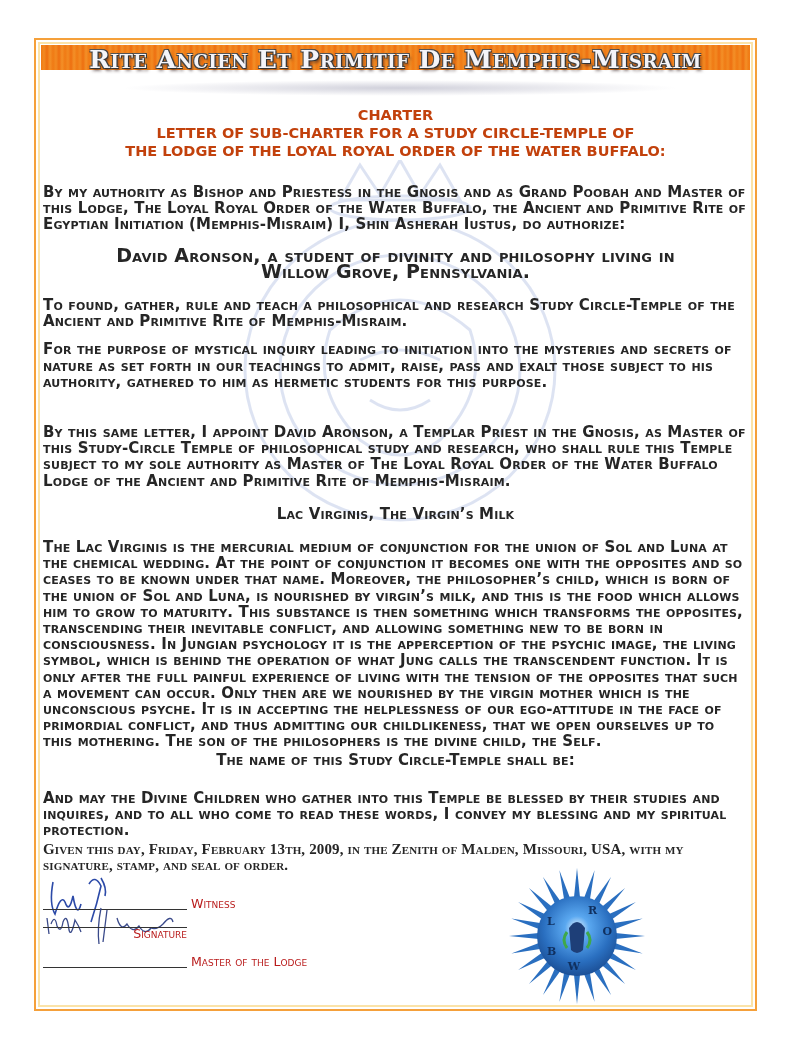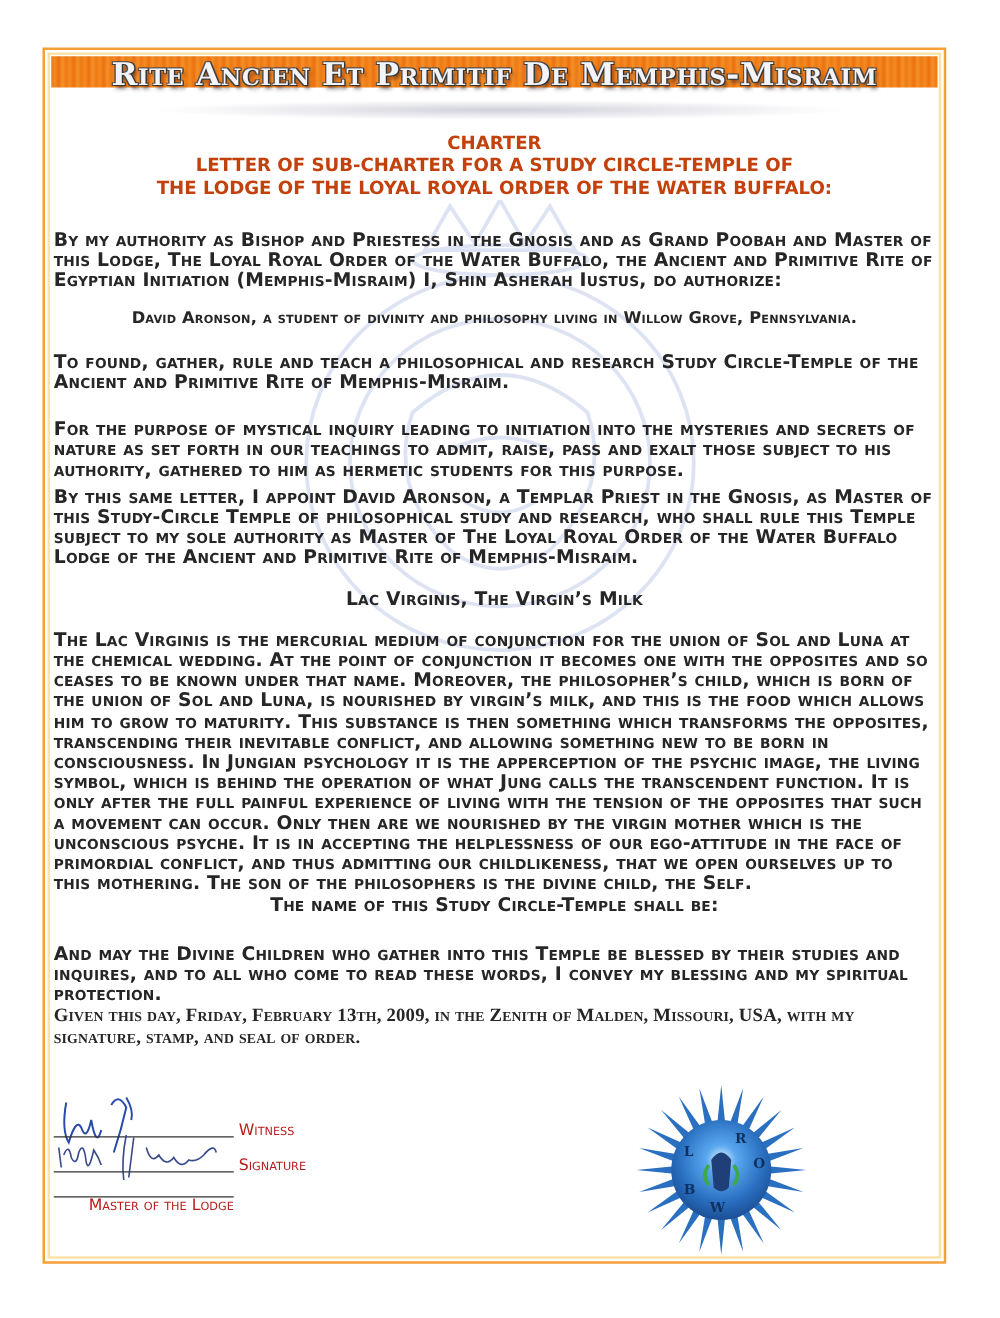--- a/index.html
+++ b/index.html
@@ -76,47 +76,47 @@
 <div class="banner-shadow"></div>
 
 <div class="content">
   <div class="heading">
     <div>CHARTER</div>
     <div>LETTER OF SUB-CHARTER FOR A STUDY CIRCLE-TEMPLE OF</div>
     <div>THE LODGE OF THE LOYAL ROYAL ORDER OF THE WATER BUFFALO:</div>
   </div>
 
   <p class="sc" style="margin-top:24px;">By my authority as Bishop and Priestess in the Gnosis and as Grand Poobah and Master of this Lodge, The Loyal Royal Order of the Water Buffalo, the Ancient and Primitive Rite of Egyptian Initiation (Memphis-Misraim) I, Shin Asherah Iustus, do authorize:</p>
-  <p class="sc center" style="margin-top:14px; padding:0 40px; font-size:13px;">David Aronson, a student of divinity and philosophy living in Willow Grove, Pennsylvania.</p>
+  <p class="sc center" style="margin-top:14px; padding:0 40px; font-size:19px;">David Aronson, a student of divinity and philosophy living in Willow Grove, Pennsylvania.</p>
   <p class="sc" style="margin-top:18px;">To found, gather, rule and teach a philosophical and research Study Circle-Temple of the Ancient and Primitive Rite of Memphis-Misraim.</p>
-  <p class="sc" style="margin-top:22px;">For the purpose of mystical inquiry leading to initiation into the mysteries and secrets of nature as set forth in our teachings to admit, raise, pass and exalt those subject to his authority, gathered to him as hermetic students for this purpose.</p>
-  <p class="sc" style="margin-top:5px;">By this same letter, I appoint David Aronson, a Templar Priest in the Gnosis, as Master of this Study-Circle Temple of philosophical study and research, who shall rule this Temple subject to my sole authority as Master of The Loyal Royal Order of the Water Buffalo Lodge of the Ancient and Primitive Rite of Memphis-Misraim.</p>
+  <p class="sc" style="margin-top:12px;">For the purpose of mystical inquiry leading to initiation into the mysteries and secrets of nature as set forth in our teachings to admit, raise, pass and exalt those subject to his authority, gathered to him as hermetic students for this purpose.</p>
+  <p class="sc" style="margin-top:34px;">By this same letter, I appoint David Aronson, a Templar Priest in the Gnosis, as Master of this Study-Circle Temple of philosophical study and research, who shall rule this Temple subject to my sole authority as Master of The Loyal Royal Order of the Water Buffalo Lodge of the Ancient and Primitive Rite of Memphis-Misraim.</p>
   <p class="sc center" style="margin-top:17px;">Lac Virginis, The Virgin’s Milk</p>
   <p class="sc" style="margin-top:17px;">The Lac Virginis is the mercurial medium of conjunction for the union of Sol and Luna at the chemical wedding. At the point of conjunction it becomes one with the opposites and so ceases to be known under that name. Moreover, the philosopher’s child, which is born of the union of Sol and Luna, is nourished by virgin’s milk, and this is the food which allows him to grow to maturity. This substance is then something which transforms the opposites, transcending their inevitable conflict, and allowing something new to be born in consciousness. In Jungian psychology it is the apperception of the psychic image, the living symbol, which is behind the operation of what Jung calls the transcendent function. It is only after the full painful experience of living with the tension of the opposites that such a movement can occur. Only then are we nourished by the virgin mother which is the unconscious psyche. It is in accepting the helplessness of our ego-attitude in the face of primordial conflict, and thus admitting our childlikeness, that we open ourselves up to this mothering. The son of the philosophers is the divine child, the Self.</p>
   <p class="sc center" style="margin-top:2px;">The name of this Study Circle-Temple shall be:</p>
   <p class="sc" style="margin-top:22px;">And may the Divine Children who gather into this Temple be blessed by their studies and inquires, and to all who come to read these words, I convey my blessing and my spiritual protection.</p>
   <p class="sc" style="margin-top:2px;font-family:Liberation Serif, serif;">Given this day, Friday, February 13th, 2009, in the Zenith of Malden, Missouri, USA, with my signature, stamp, and seal of order.</p>
 </div>
 
 <div class="sig-block">
   <svg class="signature" style="left:2px; top:-16px; width:80px; height:50px;" viewBox="0 0 80 50">
     <path d="M8 8 Q4 30 10 40 Q16 20 20 28 Q24 40 28 22 Q32 45 36 30 M44 10 Q50 0 56 12 Q52 30 46 48 M56 4 Q62 14 60 22" fill="none" stroke="#2c4aa8" stroke-width="1.6"></path>
   </svg>
   <div class="sig-row" style="top:8px;">
     <div class="sig-line"></div>
     <span class="sig-label">Witness</span>
   </div>
   <svg class="signature" style="left:0px; top:14px; width:145px; height:42px;" viewBox="0 0 145 42">
     <path d="M4 14 L6 30 M8 20 Q12 10 14 22 Q18 30 20 18 Q24 8 26 26 Q28 34 32 16 Q36 22 38 28 M58 4 Q54 24 56 40 M64 6 L60 38 M74 14 Q78 28 84 20 Q90 30 96 22 Q102 32 108 24 Q114 26 120 20 Q128 10 130 18" fill="none" stroke="#3a4a8a" stroke-width="1.3"></path>
   </svg>
-  <div class="sig-row" style="top:36px;">
+  <div class="sig-row" style="top:36px;flex-direction:column;">
     <div class="sig-line"></div>
     <span class="sig-label">Signature</span>
   </div>
-  <div class="sig-row" style="top:66px;flex-direction:column;">
+  <div class="sig-row" style="top:66px;">
     <div class="sig-line"></div>
     <span class="sig-label">Master of the Lodge</span>
   </div>
 </div>
 
 <svg class="seal" viewBox="0 0 140 140">
   <defs>
     <radialGradient id="sealGrad" cx="50%" cy="40%" r="60%">
       <stop offset="0%" stop-color="#e6f4ff"></stop>
       <stop offset="25%" stop-color="#5aa8f0"></stop>

